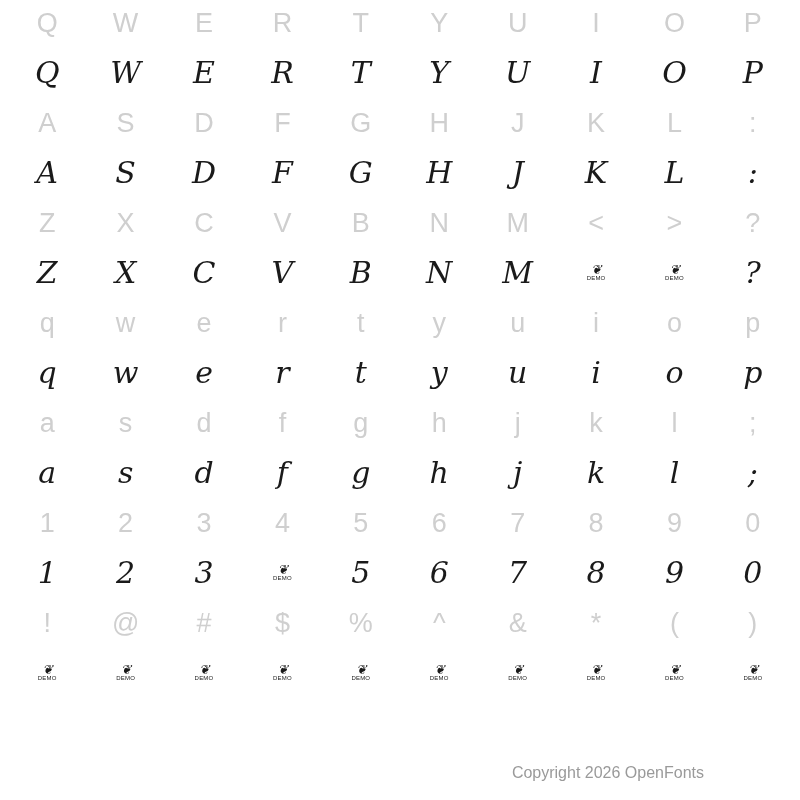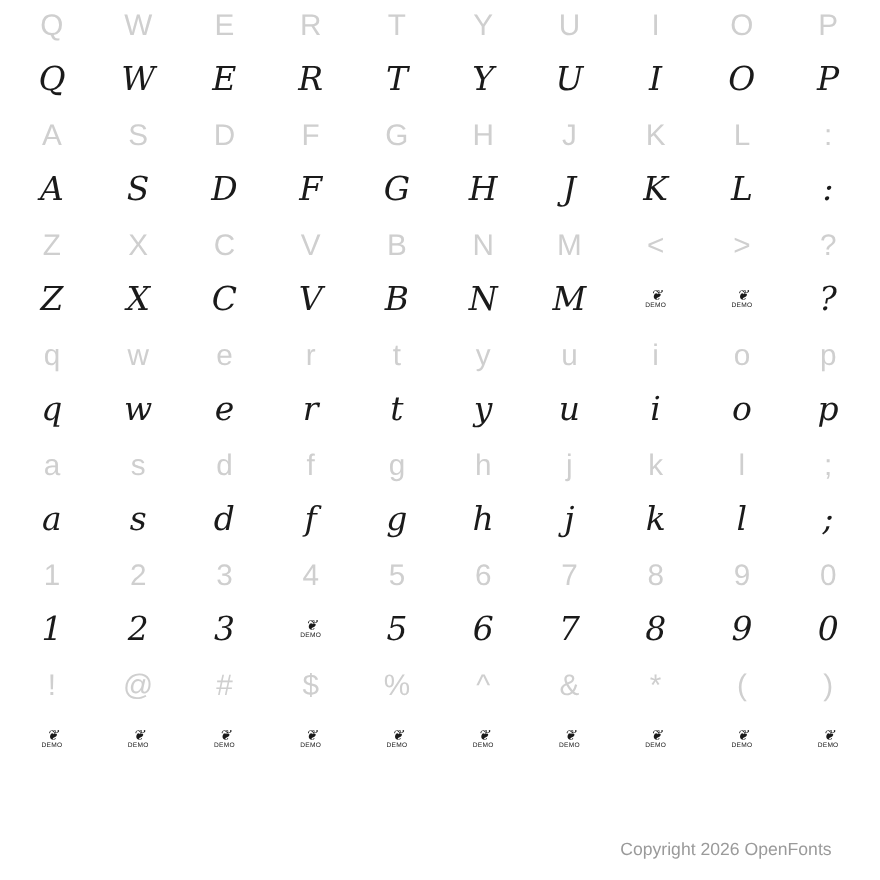--- a/index.html
+++ b/index.html
@@ -75,21 +75,21 @@
     letter-spacing: 0.2px;
     color: #1a1a1a;
     line-height: 1;
   }
   #footer {
     position: absolute;
     left: 0;
     right: 0;
     bottom: 18px;
     text-align: right;
-    padding-right: 44px;
+    padding-right: 96px;
     font-size: 16px;
     color: #9a9a9a;
     font-family: "Liberation Sans", sans-serif;
   }
 </style>
 </head>
 <body>
 
 <div id="sheet">
     <div class="row-block">

